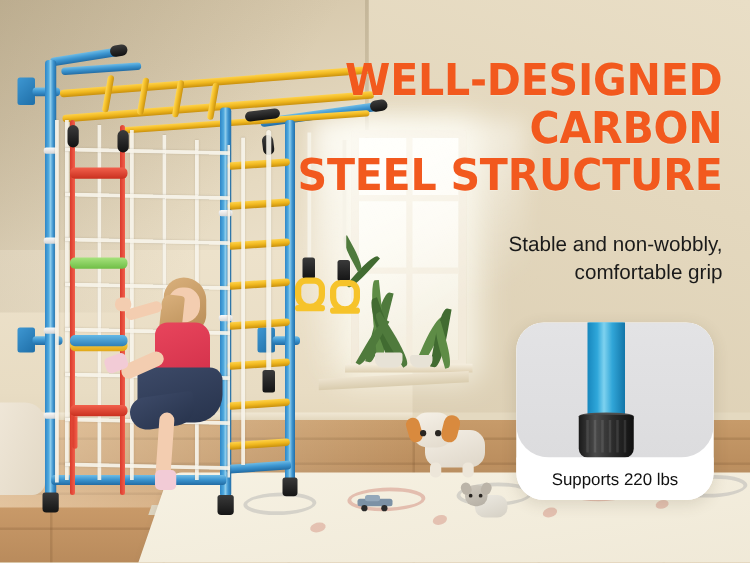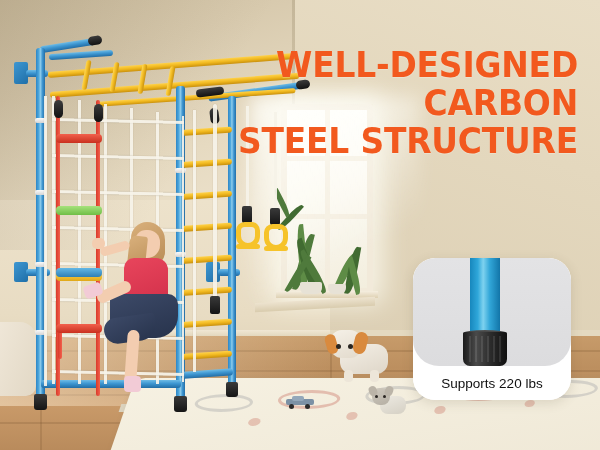--- a/index.html
+++ b/index.html
@@ -352,20 +352,24 @@
     <div style="position:absolute;left:3px;top:8px;width:5px;height:5px;background:#2B2B2B;border-radius:50%"></div>
     <div style="position:absolute;left:19px;top:8px;width:5px;height:5px;background:#2B2B2B;border-radius:50%"></div>
   </div>
 
   <div class="headline">
     <span class="hl-line">WELL-DESIGNED</span>
     <span class="hl-line">CARBON</span>
     <span class="hl-line">STEEL STRUCTURE</span>
   </div>
 
+  <div class="subtitle">
+    <span class="sub-line">Stable and non-wobbly,</span>
+    <span class="sub-line">comfortable grip</span>
+  </div>
 
   <div class="callout">
     <div class="callout-photo">
       <div class="tube-top"></div>
       <div class="tube"></div>
       <div class="cap-lip"></div>
       <div class="cap">
         <div class="cap-rib" style="left:6px"></div>
         <div class="cap-rib" style="left:12px"></div>
         <div class="cap-rib" style="left:18px"></div>

